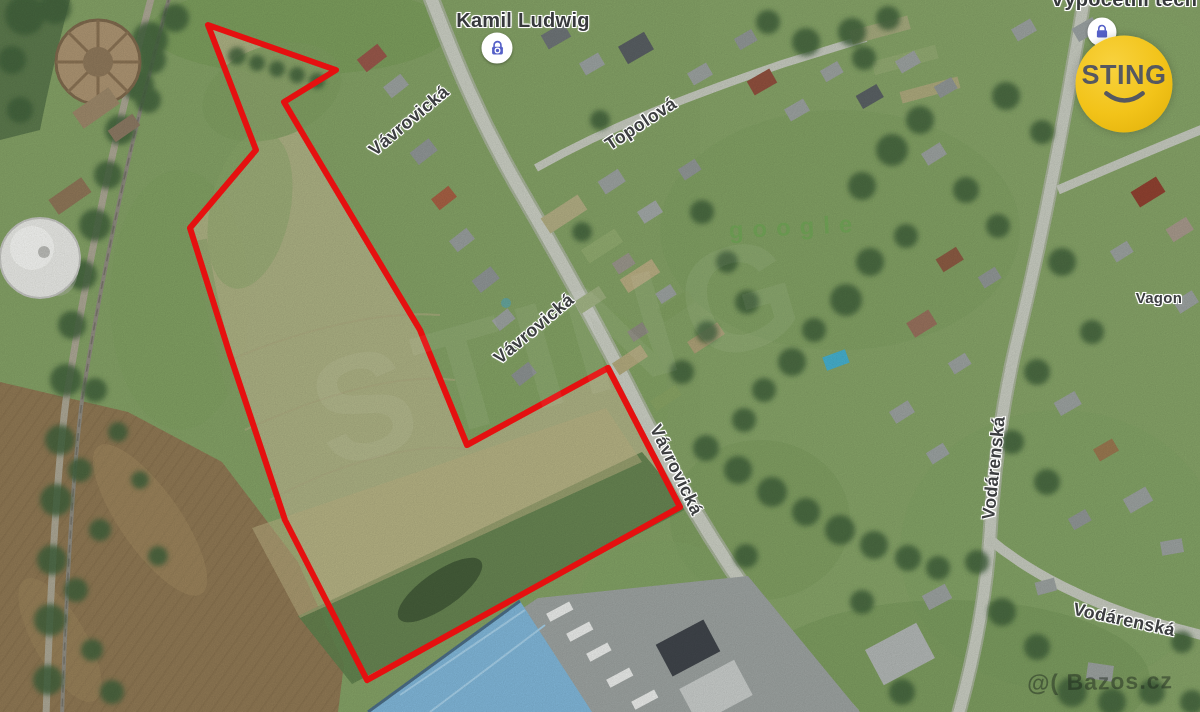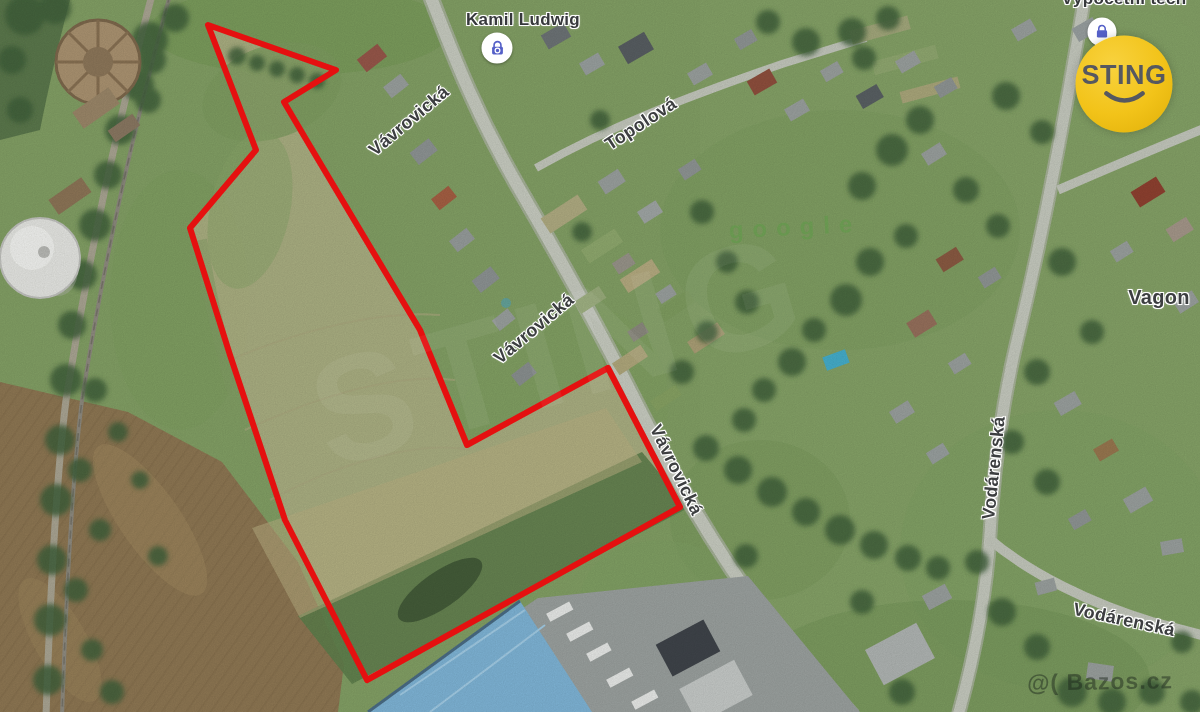--- a/index.html
+++ b/index.html
@@ -4,22 +4,22 @@
 <style>
   :root{ --poi-blue:#5560c8; --logo-bg:#f2c319; --logo-fg:#565860; --accent-red:#e51010; }
   html,body{margin:0;padding:0;}
   body{width:1200px;height:712px;overflow:hidden;}
   .map{position:relative;width:1200px;height:712px;overflow:hidden;background:#83a065;
        font-family:"Liberation Sans",sans-serif;}
   .terrain,.overlay{position:absolute;left:0;top:0;}
   .map-label{position:absolute;transform:translate(-50%,-50%) rotate(var(--rot,0deg));
        font-size:18px;font-weight:700;color:#3c3e40;white-space:nowrap;letter-spacing:.3px;
        text-shadow:-1px -1px 0 #fff,1px -1px 0 #fff,-1px 1px 0 #fff,1px 1px 0 #fff,0 0 3px rgba(255,255,255,.9);}
-  .map-label.poi{font-size:17px;color:#37393c;}
-  .map-label.place{font-size:20px;}
+  .map-label.poi{font-size:20px;color:#37393c;}
+  .map-label.place{font-size:15px;}
   .poi-marker{position:absolute;transform:translate(-50%,-50%);background:#fff;border-radius:50%;
        display:flex;align-items:center;justify-content:center;box-shadow:0 1px 3px rgba(0,0,0,.35);}
   .sting-logo{position:absolute;width:97px;height:97px;transform:translate(-50%,-50%);border-radius:50%;
        background:radial-gradient(circle at 38% 30%,#f8d23e 0%,var(--logo-bg) 55%,#dfae08 100%);
        display:flex;flex-direction:column;align-items:center;justify-content:center;
        box-shadow:0 0 8px rgba(0,0,0,.22);}
   .sting-text{font-size:27px;font-weight:700;color:var(--logo-fg);letter-spacing:.5px;line-height:1;}
   .smile{margin-top:2px;}
   .wm-bazos{position:absolute;transform:translate(-50%,-50%) rotate(-1deg);font-size:23px;font-weight:700;
        color:rgba(28,38,28,.48);letter-spacing:1px;white-space:nowrap;}

